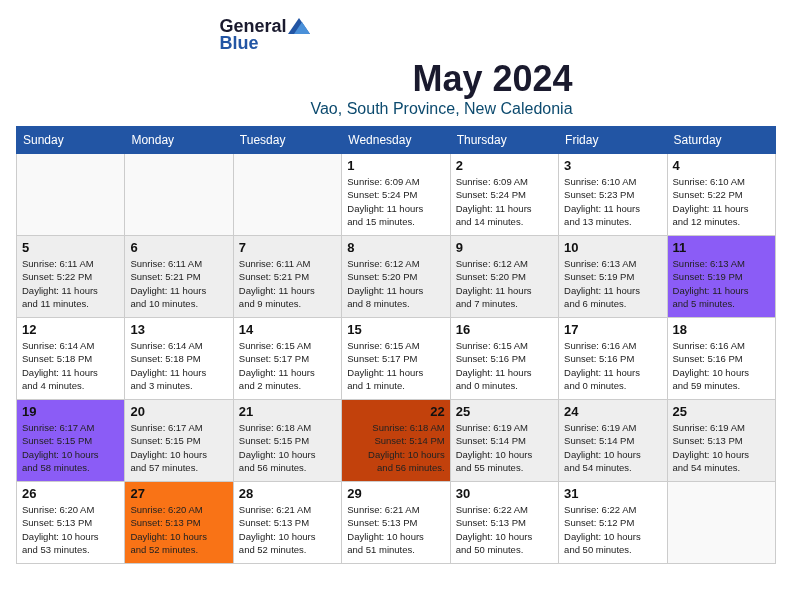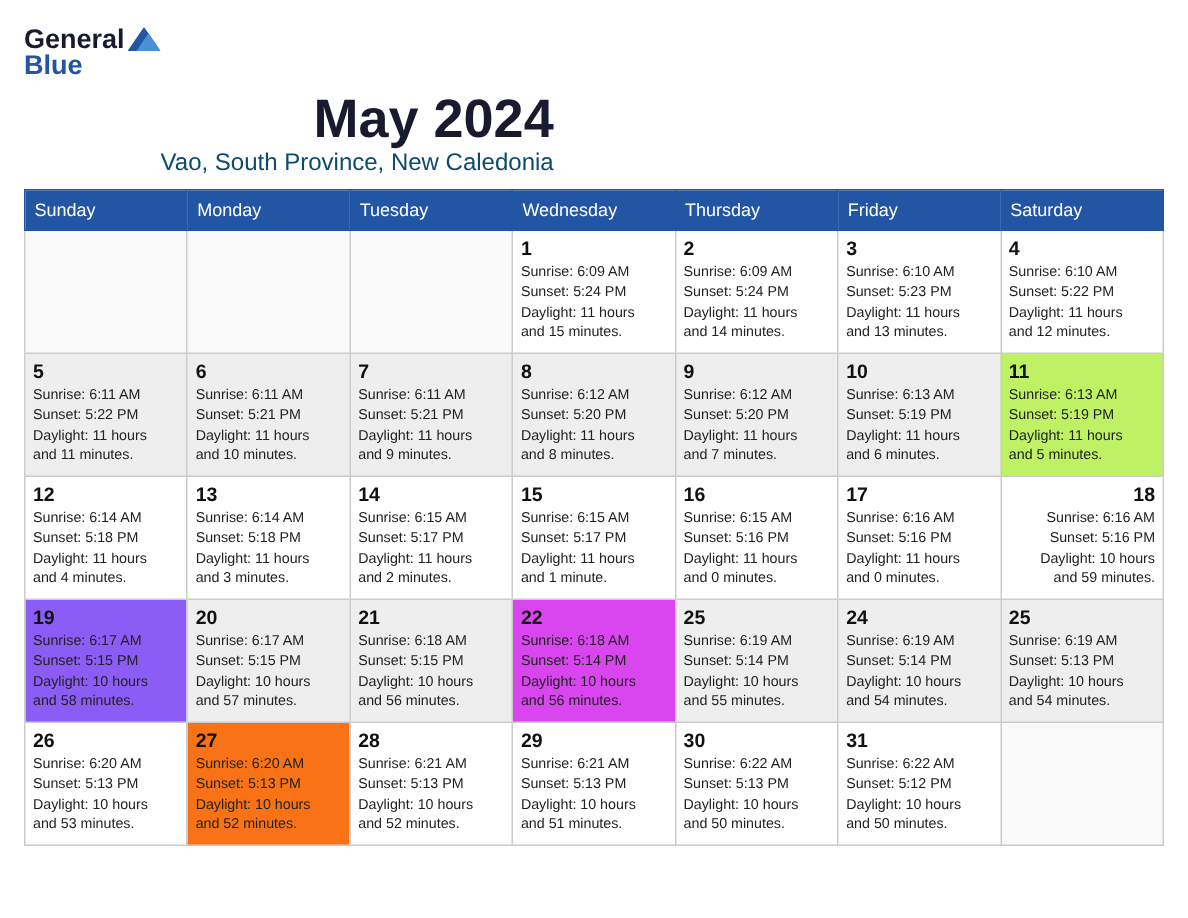--- a/index.html
+++ b/index.html
@@ -5,21 +5,21 @@
     * { box-sizing: border-box; margin: 0; padding: 0; }
     body {
       font-family: Arial, sans-serif;
       background: #fff;
       width: 792px;
       min-height: 612px;
       padding: 16px;
     }
     .header-section {
       display: flex;
-      justify-content: flex-start;
+      justify-content: center;
       align-items: flex-start;
       margin-bottom: 8px;
     }
     .logo {
       display: flex;
       align-items: center;
     }
     .title-section {
       text-align: right;
       margin-top: 42px;
@@ -176,21 +176,21 @@
 Daylight: 11 hours
 and 7 minutes.</div>
         </td>
         <td style="background: rgb(238, 238, 238);">
           <div class="day-number">10</div>
           <div class="day-info" style="white-space: pre-line;">Sunrise: 6:13 AM
 Sunset: 5:19 PM
 Daylight: 11 hours
 and 6 minutes.</div>
         </td>
-        <td style="background: #bef264;">
+        <td style="background: #8b5cf6;">
           <div class="day-number">11</div>
           <div class="day-info" style="white-space: pre-line;">Sunrise: 6:13 AM
 Sunset: 5:19 PM
 Daylight: 11 hours
 and 5 minutes.</div>
         </td>
       </tr>
       <tr>
         <td style="background: rgb(255, 255, 255);">
           <div class="day-number">12</div>
@@ -227,21 +227,21 @@
 Daylight: 11 hours
 and 0 minutes.</div>
         </td>
         <td style="background: rgb(255, 255, 255);">
           <div class="day-number">17</div>
           <div class="day-info" style="white-space: pre-line;">Sunrise: 6:16 AM
 Sunset: 5:16 PM
 Daylight: 11 hours
 and 0 minutes.</div>
         </td>
-        <td style="background: rgb(255, 255, 255); text-align: right;">
+        <td style="background: rgb(255, 255, 255);">
           <div class="day-number">18</div>
           <div class="day-info" style="white-space: pre-line;">Sunrise: 6:16 AM
 Sunset: 5:16 PM
 Daylight: 10 hours
 and 59 minutes.</div>
         </td>
       </tr>
       <tr>
         <td style="background: #8b5cf6;">
           <div class="day-number">19</div>
@@ -257,21 +257,21 @@
 Daylight: 10 hours
 and 57 minutes.</div>
         </td>
         <td style="background: rgb(238, 238, 238);">
           <div class="day-number">21</div>
           <div class="day-info" style="white-space: pre-line;">Sunrise: 6:18 AM
 Sunset: 5:15 PM
 Daylight: 10 hours
 and 56 minutes.</div>
         </td>
-        <td style="background: #d946ef;">
+        <td style="background: #c2410c; text-align: right;">
           <div class="day-number">22</div>
           <div class="day-info" style="white-space: pre-line;">Sunrise: 6:18 AM
 Sunset: 5:14 PM
 Daylight: 10 hours
 and 56 minutes.</div>
         </td>
         <td style="background: rgb(238, 238, 238);">
           <div class="day-number">25</div>
           <div class="day-info" style="white-space: pre-line;">Sunrise: 6:19 AM
 Sunset: 5:14 PM

